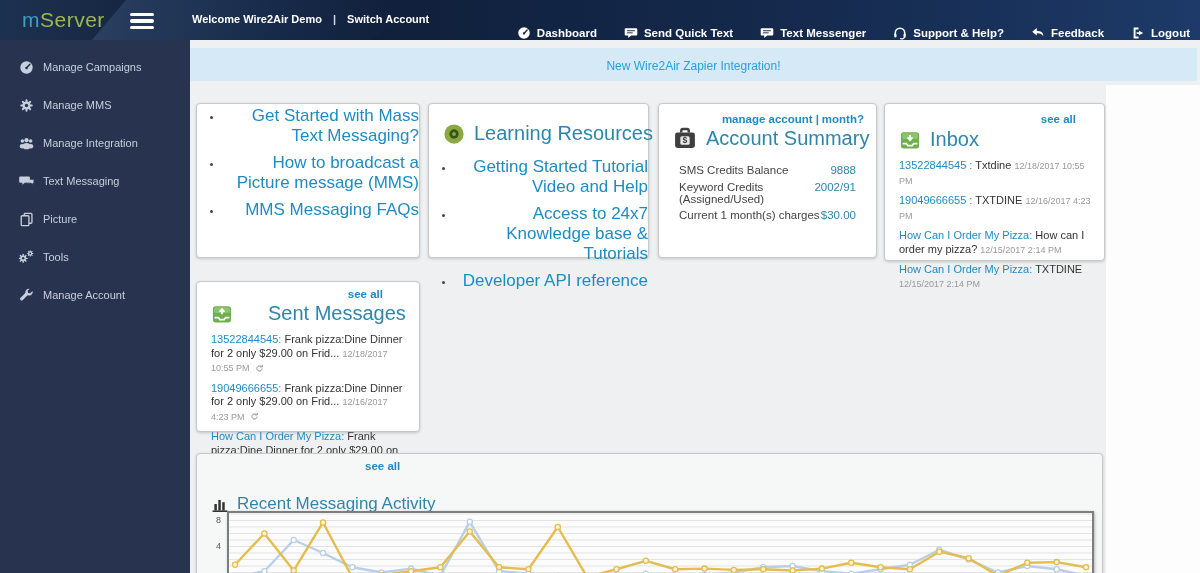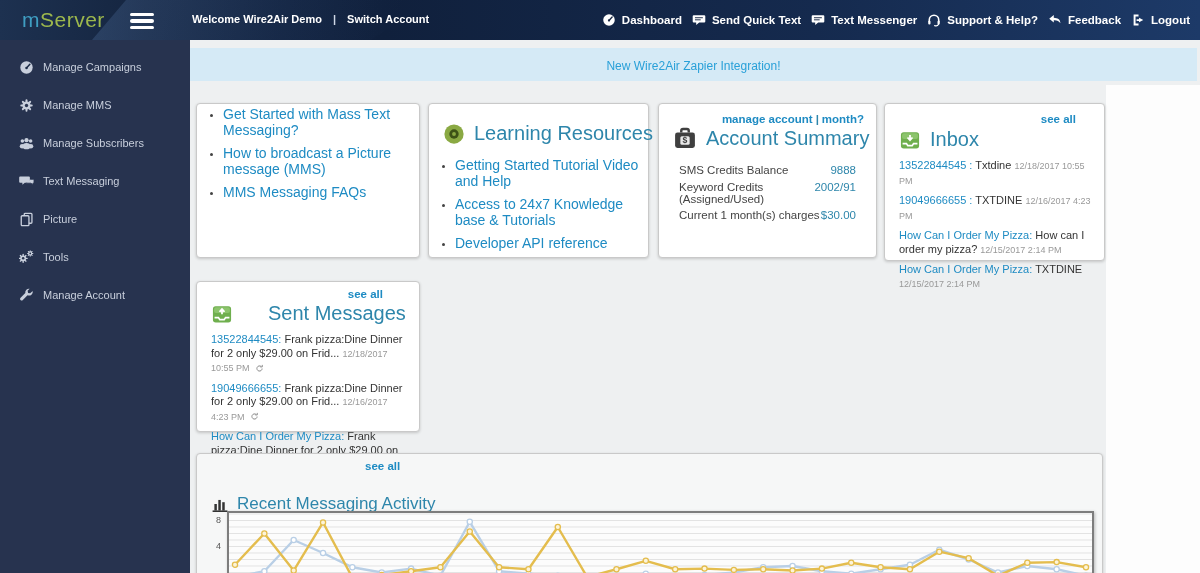--- a/index.html
+++ b/index.html
@@ -28,21 +28,21 @@
     clip-path:polygon(10% 0, 100% 0, 82% 100%, 0 100%);
   }
   .logo { position:absolute; left:22px; top:8px; font-size:21px; letter-spacing:.5px; }
   .logo-m { color:#3f9ec2; }
   .logo-rest { color:#9db84d; }
   .hamburger { position:absolute; left:130px; top:13px; width:24px; cursor:pointer; }
   .hamburger span { display:block; width:24px; height:3.2px; background:#fff; border-radius:2px; margin-bottom:3.2px; }
   .welcome { position:absolute; left:192px; top:13px; font-size:11px; font-weight:600; color:#fff; }
   .welcome .sep { margin:0 8px; color:#cfd8e6; }
   .welcome a { color:#fff; }
-  .nav-items { position:absolute; right:10px; top:0; height:40px; display:flex; align-items:center; gap:10px; }
+  .nav-items { position:absolute; right:10px; top:0; height:40px; display:flex; align-items:flex-end; gap:27px; }
   .nav-item { display:flex; align-items:center; gap:6px; color:#fff; font-size:11.5px; font-weight:600; }
   .nav-icon { color:#fff; }
   .nav-icon svg { width:14px; height:14px; }
 
   
   .sidebar { position:absolute; left:0; top:40px; width:190px; height:533px; background:#27334f; z-index:5; }
   .side-list { padding-top:8px; }
   .side-item { display:flex; align-items:center; gap:9px; height:38px; padding-left:18px; cursor:pointer; }
   .side-label { color:#c8cfdc; font-size:11px; }
   .side-icon { color:#c8cfdc; width:16px; justify-content:center; }
@@ -56,21 +56,21 @@
   .banner a { color:#29a0d8; font-size:12px; }
 
   
   .card {
     position:absolute; background:#fff; border:1px solid #c9c9c9; border-radius:4px;
     box-shadow:0 1px 3px rgba(0,0,0,.18);
   }
   .card-title-row { display:flex; align-items:center; gap:9px; padding:18px 14px 10px 14px; }
   .card-title { font-size:20px; font-weight:400; color:#2e86ab; white-space:nowrap; }
   .card-links { margin:2px 0 0 26px; }
-  .card-links li { margin-bottom:7px; font-size:14px; }
+  .card-links li { margin-bottom:7px; font-size:17px;text-align:right; }
   .card-links li::marker { color:#444; font-size:10px; }
   .card-links a { color:#1e8bc3; }
   .see-all { position:absolute; font-size:11.5px; font-weight:bold; color:#1e8bc3; }
 
   #card-getting-started { left:196px; top:103px; width:224px; height:155px; }
   #card-learning       { left:428px; top:103px; width:221px; height:155px; }
   #card-account        { left:658px; top:103px; width:219px; height:155px; }
   #card-inbox          { left:884px; top:103px; width:221px; height:158px; }
   #card-sent           { left:196px; top:281px; width:224px; height:151px; }
   #card-activity       { left:196px; top:453px; width:907px; height:126px; background:#f6f7f7; }
@@ -307,21 +307,21 @@
         </span>
         <span class="side-label">Manage MMS</span>
       </div>
 
       <div class="side-item">
         <span class="icon side-icon">
           <svg viewBox="0 0 16 16">
             <use href="#users-icon" xlink:href="#users-icon"></use>
           </svg>
         </span>
-        <span class="side-label">Manage Subscribers</span>
+        <span class="side-label">Manage Integration</span>
       </div>
 
       <div class="side-item">
         <span class="icon side-icon">
           <svg viewBox="0 0 16 16">
             <use href="#chat-bubbles-icon" xlink:href="#chat-bubbles-icon"></use>
           </svg>
         </span>
         <span class="side-label">Text Messaging</span>
       </div>

